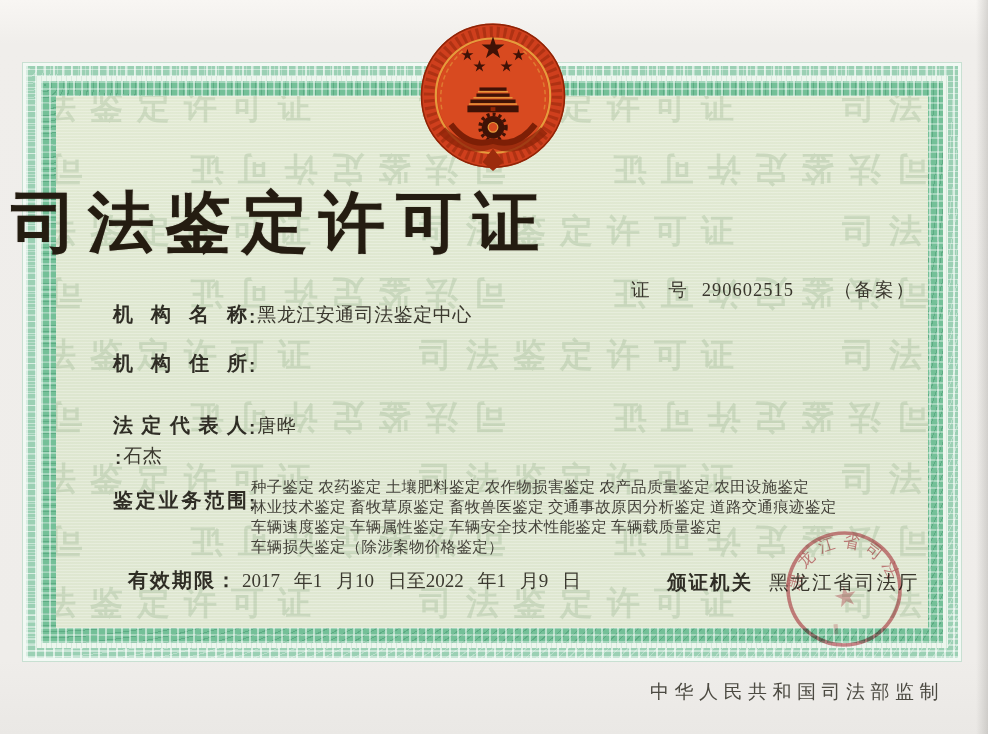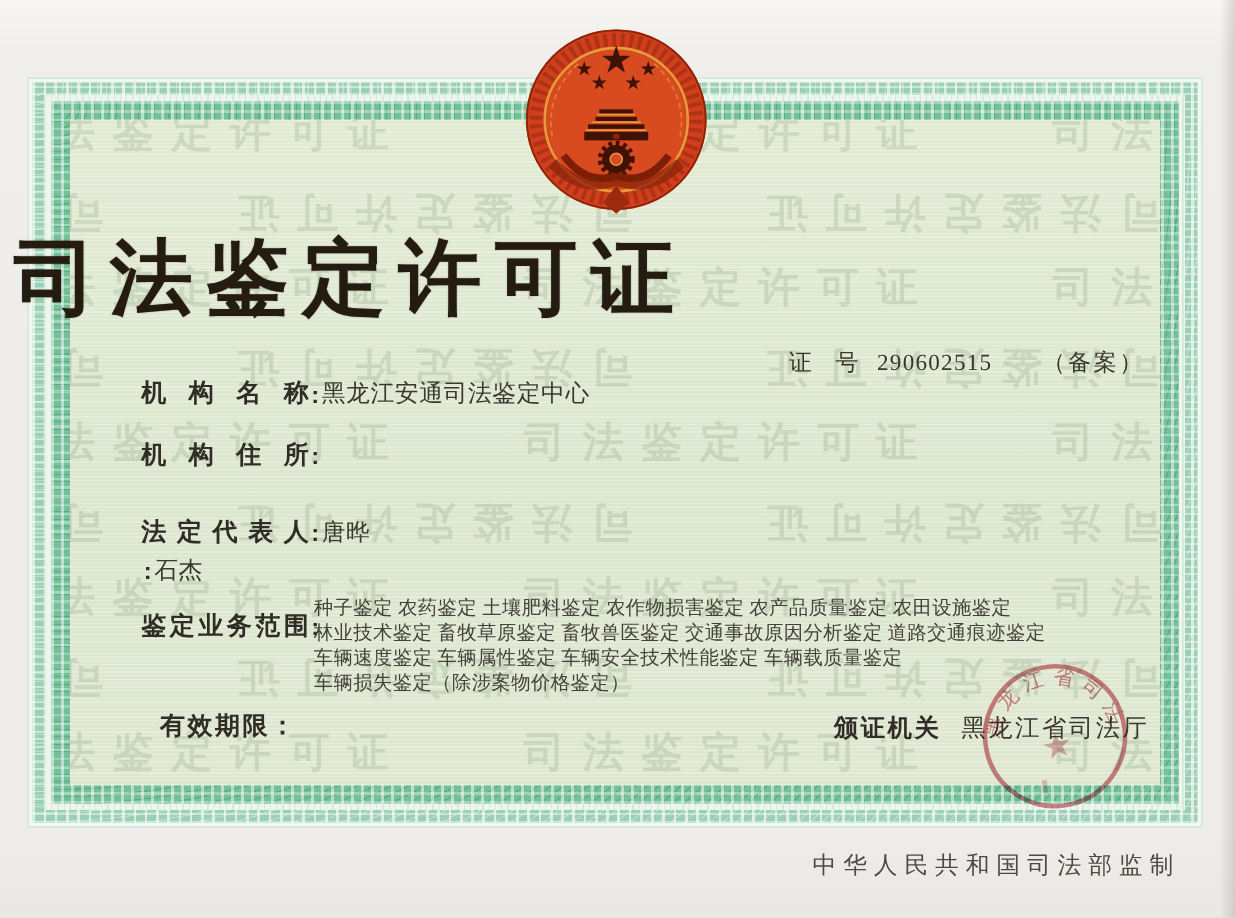--- a/index.html
+++ b/index.html
@@ -189,20 +189,21 @@
 </div>
 <div class="abs scope-lines">
   <div>种子鉴定 农药鉴定 土壤肥料鉴定 农作物损害鉴定 农产品质量鉴定 农田设施鉴定</div>
   <div>林业技术鉴定 畜牧草原鉴定 畜牧兽医鉴定 交通事故原因分析鉴定 道路交通痕迹鉴定</div>
   <div>车辆速度鉴定 车辆属性鉴定 车辆安全技术性能鉴定 车辆载质量鉴定</div>
   <div>车辆损失鉴定（除涉案物价格鉴定）</div>
 </div>
 
 <div class="abs validity">
   <span class="flabel2">有效期限：</span>
+  <span class="fvalue2">2017 年1 月10 日至2022 年1 月9 日</span>
 </div>
 
 <div class="abs issuer">
   <span class="flabel2">颁证机关</span>
   <span class="fvalue2">黑龙江省司法厅</span>
 </div>
 
 <div class="abs footer">中华人民共和国司法部监制</div>
 
 <div class="seal">

